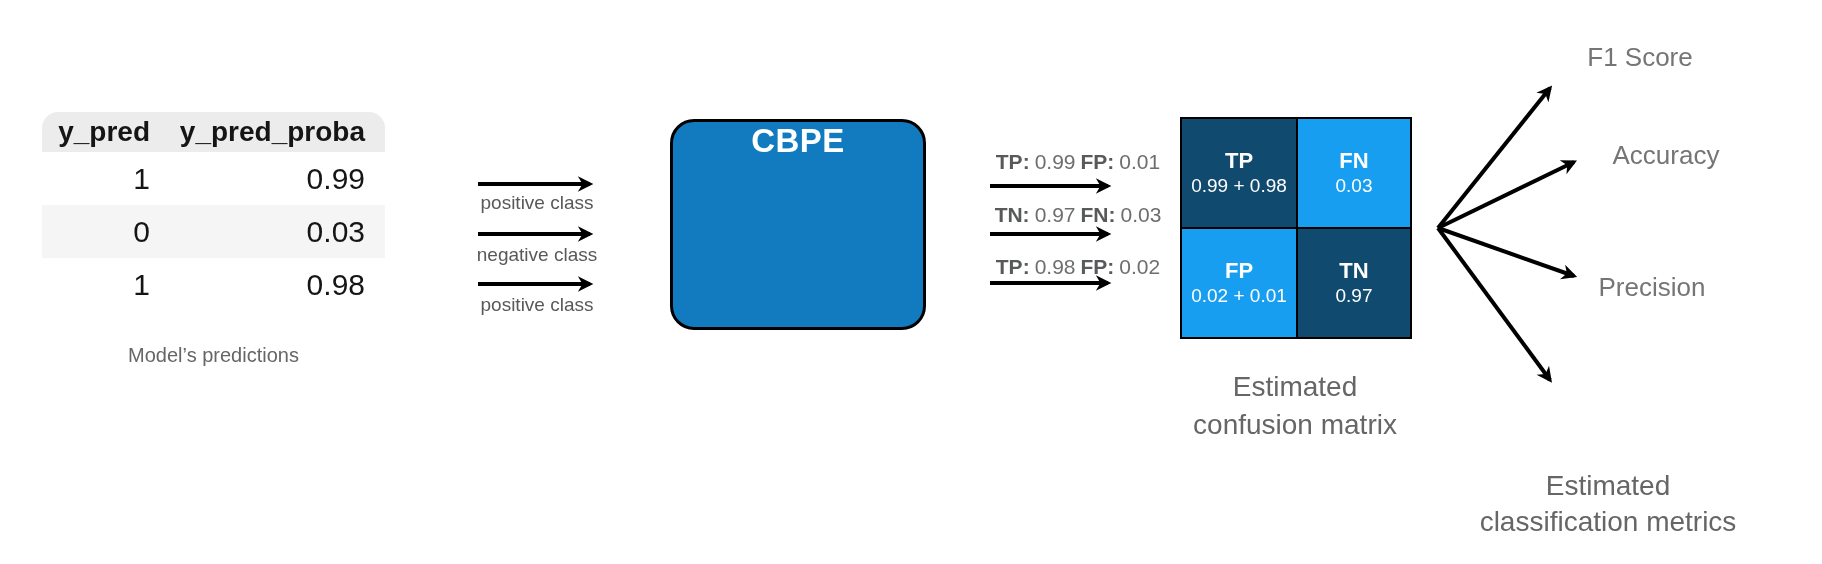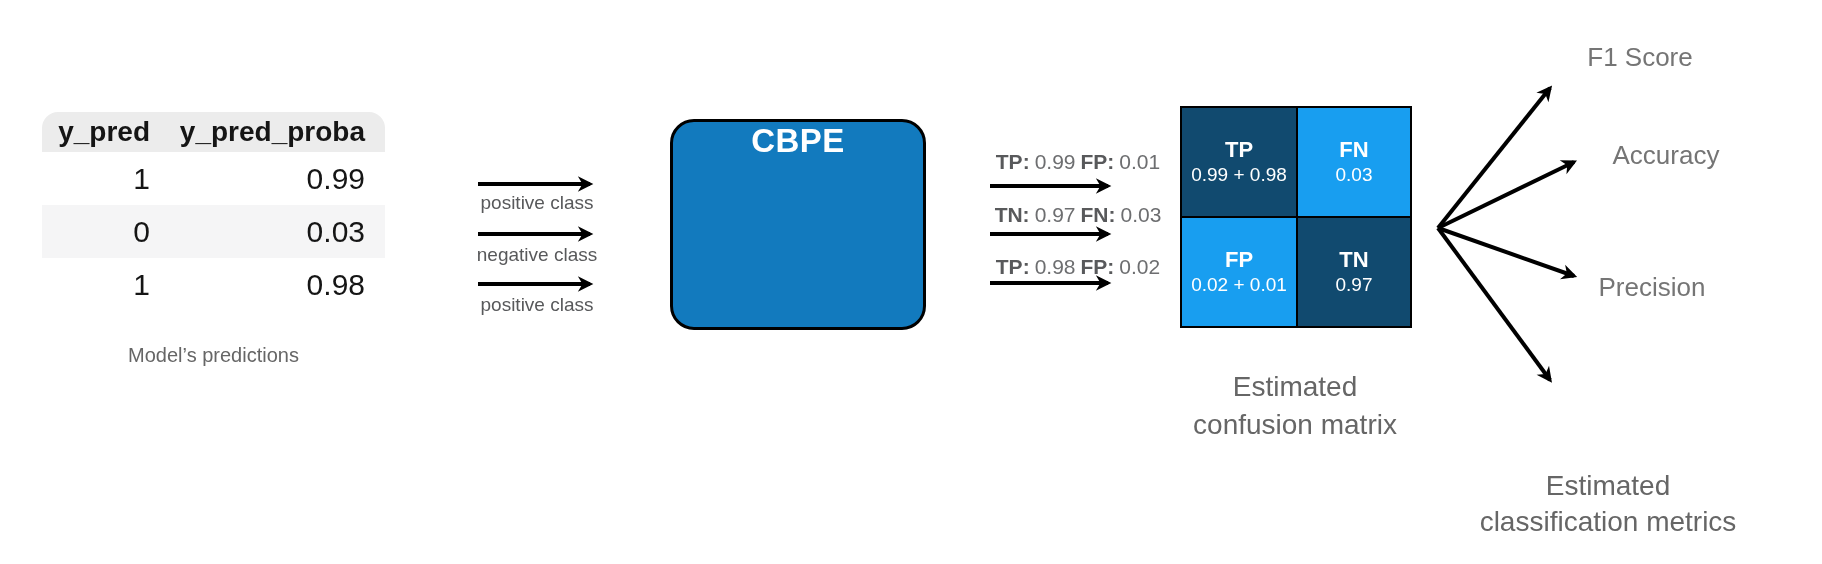--- a/index.html
+++ b/index.html
@@ -53,21 +53,21 @@
   .out-label span{margin-right:5px;}
   .out-label span:last-child{margin-right:0;}
   .out-key{font-weight:bold;color:var(--label-gray,#58595b);}
   .out-val{color:#6d6e70;}
   .out-label-1{left:973px;top:150px;}
   .out-label-2{left:973px;top:203px;}
   .out-label-3{left:973px;top:255px;}
 
   
   .matrix{
-    left:1180px;top:106px;
+    left:1180px;top:117px;
     display:grid;grid-template-columns:114px 112px;grid-template-rows:108px 108px;
     gap:2px;background:#000;border:2px solid #000;
   }
   .quad{
     display:flex;flex-direction:column;align-items:center;justify-content:center;
     color:#fff;text-align:center;
   }
   .quad .q-label{font-weight:bold;font-size:22px;line-height:26px;}
   .quad .q-value{font-size:19px;line-height:24px;}
   .q-dark{background:var(--dark-blue,#114a6f);}

